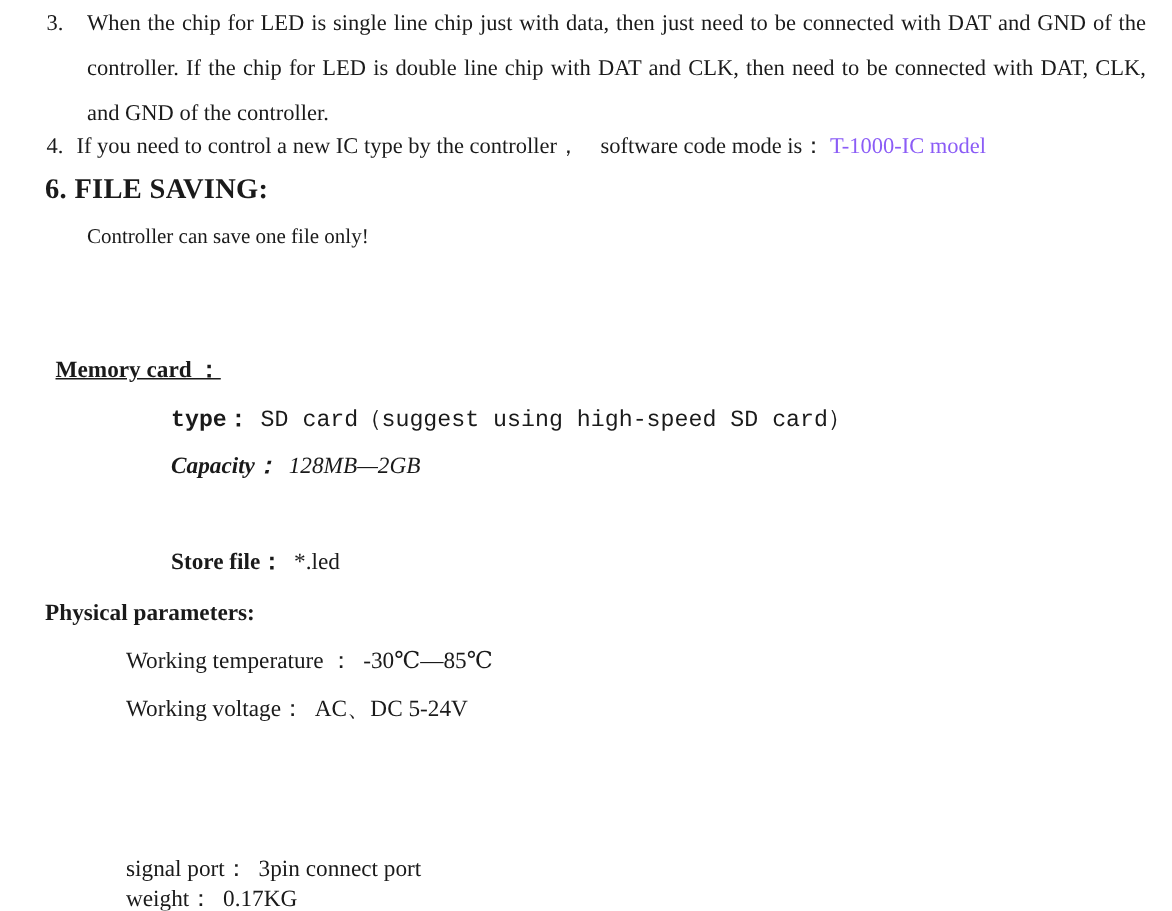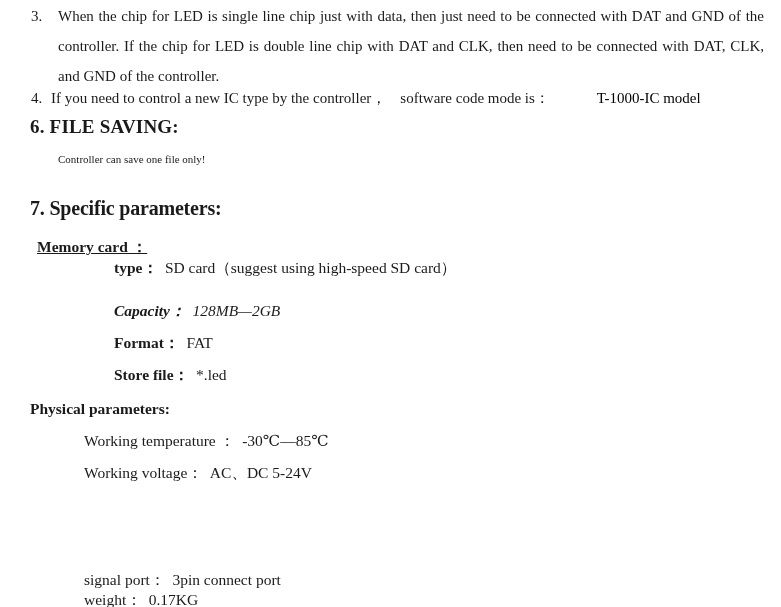--- a/index.html
+++ b/index.html
@@ -58,22 +58,21 @@
     left: 31px;
     top: 83px;
     width: 733px;
   }
   #item-4 .num-marker { width: 20px; }
   #item-4 .num-body { white-space: nowrap; }
 
   .gap-wide { display: inline-block; width: 14px; }
 
   .red-text {
-    color: #000000;
-    margin-left: 43px;
+    color: #8b5cf6;
   }
 
   
   .heading {
     position: absolute;
     font-weight: bold;
     white-space: nowrap;
     letter-spacing: 0.2px;
   }
   #heading-file-saving {
@@ -86,21 +85,21 @@
     left: 30px;
     top: 195px;
     font-size: 20px;
     line-height: 26px;
     letter-spacing: -0.2px;
   }
 
   
   .body-line {
     position: absolute;
-    font-size: 11px;
+    font-size: 14px;
     line-height: 24px;
     white-space: nowrap;
   }
   #file-saving-note {
     left: 58px;
     top: 147px;
   }
 
   
   .group-title {
@@ -133,21 +132,21 @@
   .spec-value {
     font-weight: normal;
   }
   .spec-sep {
     display: inline-block;
     width: 7px;
   }
 
   
   .mem-row { left: 114px; }
-  #row-type      { top: 256px; }
+  #row-type      { top: 268px; font-family: Liberation Mono, monospace; }
   #row-capacity  { top: 299px; font-style: italic; }
   #row-format    { top: 331px; }
   #row-store     { top: 363px; }
 
   
   .phys-row { left: 84px; }
   #row-temp      { top: 429px; }
   #row-voltage   { top: 461px; text-align: center; }
   #row-power     { top: 493px; }
   #row-size      { top: 524px; }
@@ -166,35 +165,31 @@
 
   <div class="num-item" id="item-4">
     <span class="num-marker">4.</span>
     <span class="num-body"><span>If you need to control a new IC type by the controller，</span><span class="gap-wide"></span><span>software code mode is：</span> <span class="red-text">T-1000-IC model</span></span>
   </div>
 
   <div class="heading" id="heading-file-saving">6. FILE SAVING:</div>
 
   <div class="body-line" id="file-saving-note">Controller can save one file only!</div>
 
-  <div class="heading" id="heading-specific-params">7. Specific parameters:</div>
 
   <div class="group-title" id="group-memory-card">Memory card ：</div>
 
   <div class="spec-row mem-row" id="row-type">
     <span class="spec-label-bold">type：</span><span class="spec-sep"></span><span class="spec-value">SD card（suggest using high-speed SD card）</span>
   </div>
 
   <div class="spec-row mem-row" id="row-capacity">
     <span class="spec-label-bold">Capacity：</span><span class="spec-sep"></span><span class="spec-value">128MB—2GB</span>
   </div>
 
-  <div class="spec-row mem-row" id="row-format">
-    <span class="spec-label-bold">Format：</span><span class="spec-sep"></span><span class="spec-value">FAT</span>
-  </div>
 
   <div class="spec-row mem-row" id="row-store">
     <span class="spec-label-bold">Store file：</span><span class="spec-sep"></span><span class="spec-value">*.led</span>
   </div>
 
   <div class="group-title" id="group-physical-params">Physical parameters:</div>
 
   <div class="spec-row phys-row" id="row-temp">
     <span class="spec-value">Working temperature ：</span><span class="spec-sep"></span><span class="spec-value">-30℃—85℃</span>
   </div>

